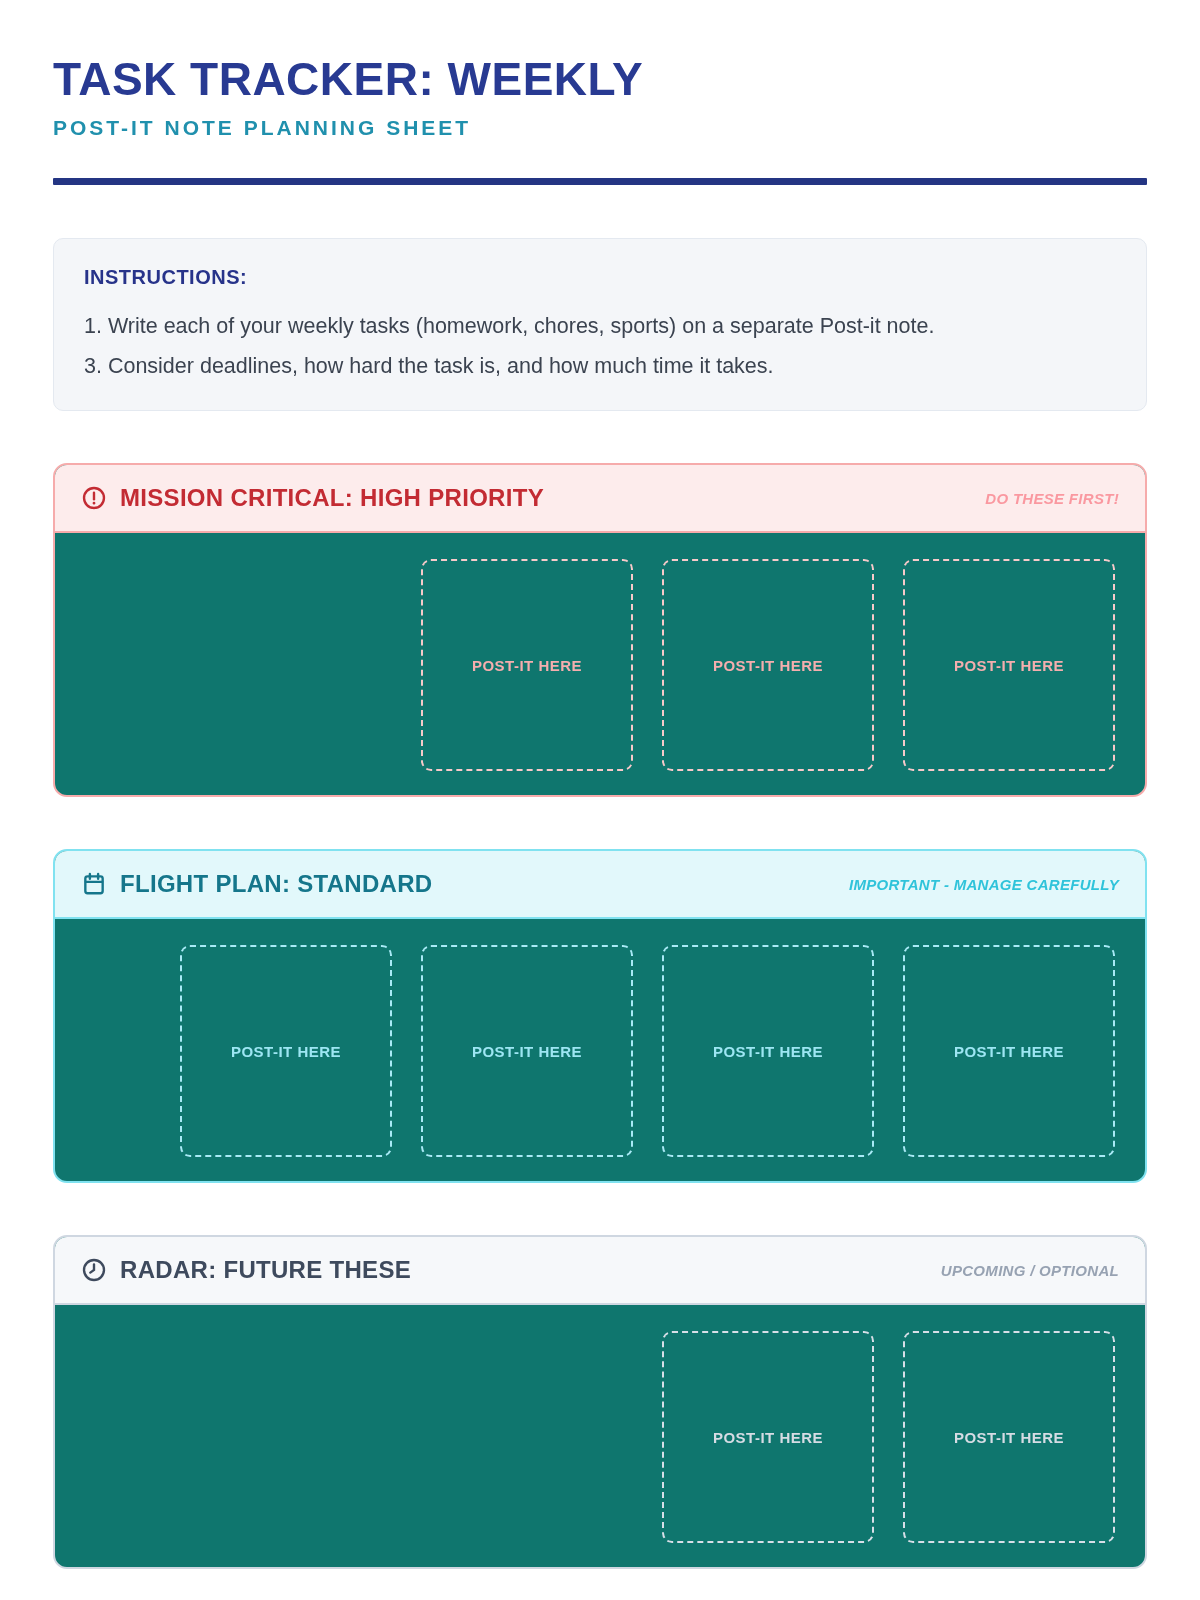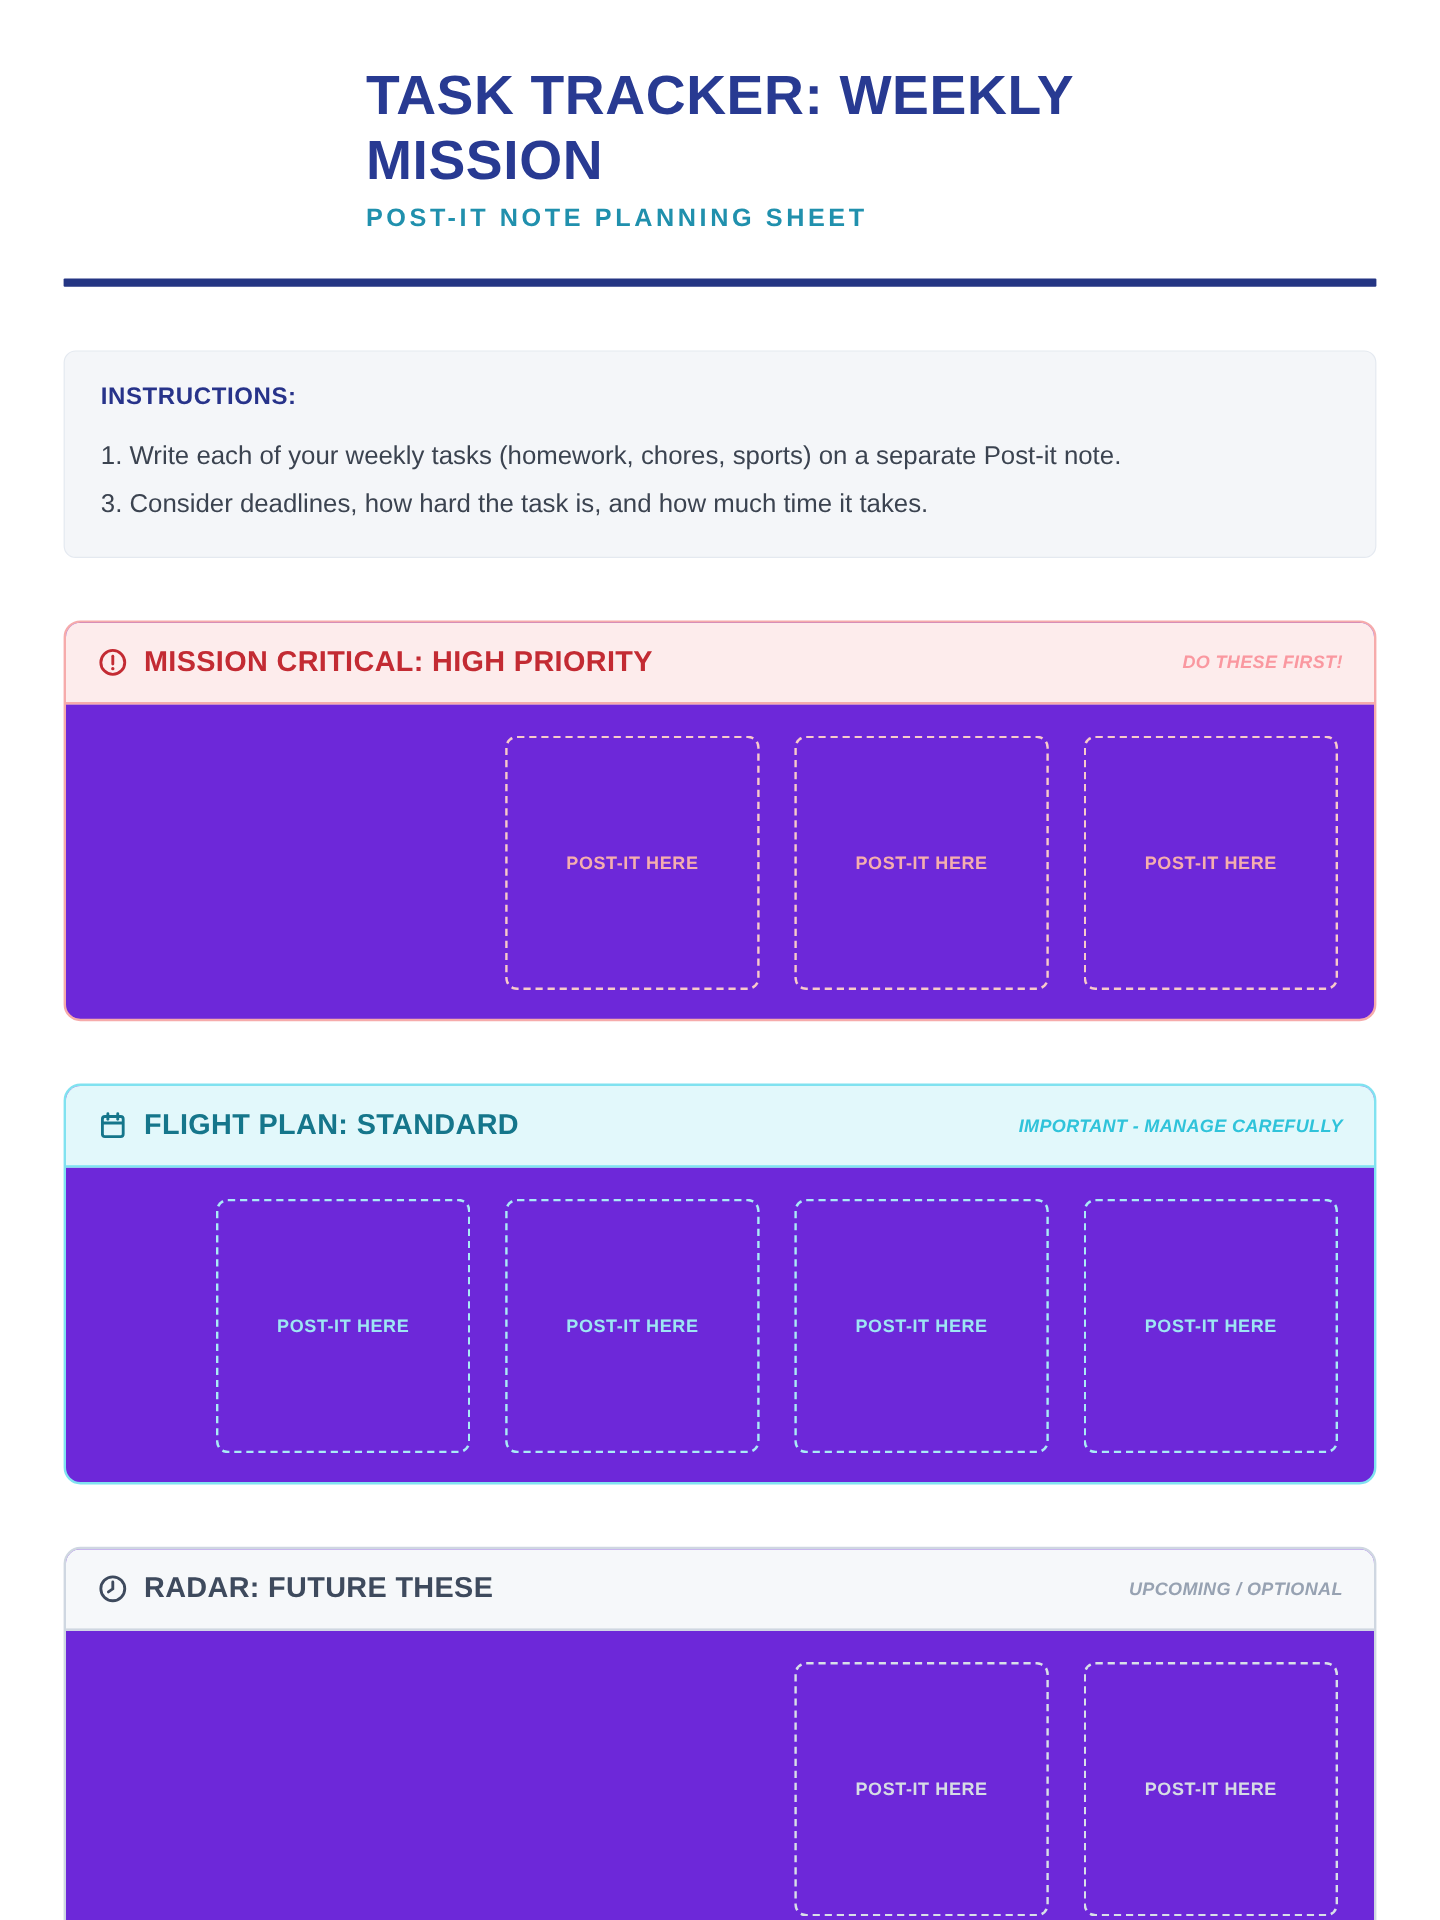--- a/index.html
+++ b/index.html
@@ -10,21 +10,21 @@
     position: relative;
     width: 1200px;
     height: 1600px;
     overflow: hidden;
     background: #ffffff;
     margin: 0 auto;
   }
   .content { padding: 0 53px; }
 
   
-  .header-row { display: flex; justify-content: center; margin-top: 52px; gap: 24px; }
+  .header-row { display: flex; justify-content: space-between; margin-top: 52px; gap: 24px; }
   .title-block { max-width: 760px; }
   .page-title {
     margin: 0;
     font-size: 46px;
     line-height: 54px;
     font-weight: 800;
     letter-spacing: 0.5px;
     color: var(--navy);
   }
   .page-title span { display: block; }
@@ -78,21 +78,21 @@
     line-height: 40px;
     color: var(--ink-body);
   }
   .instr-item b { font-weight: 700; color: #2c3542; }
 
   
   .prio {
     margin-top: 52px;
     border: 2px solid var(--border);
     border-radius: 14px;
-    background: #6d28d9;
+    background: #0f766e;
     overflow: hidden;
   }
   .prio-header {
     display: flex;
     align-items: center;
     background: var(--header-bg);
     border-bottom: 2px solid var(--border);
     padding: 19px 26px;
   }
   .prio-icon {
@@ -143,21 +143,20 @@
 </head>
 <body>
 
 <div class="page">
   <div class="content">
 
     <div class="header-row">
       <div class="title-block">
         <h1 class="page-title">
           <span>TASK TRACKER: WEEKLY</span>
-          <span>MISSION</span>
         </h1>
         <div class="page-subtitle">POST-IT NOTE PLANNING SHEET</div>
       </div>
 
     </div>
 
     <div class="header-divider"></div>
 
     <div class="instructions">
       <div class="instr-heading">INSTRUCTIONS:</div>

